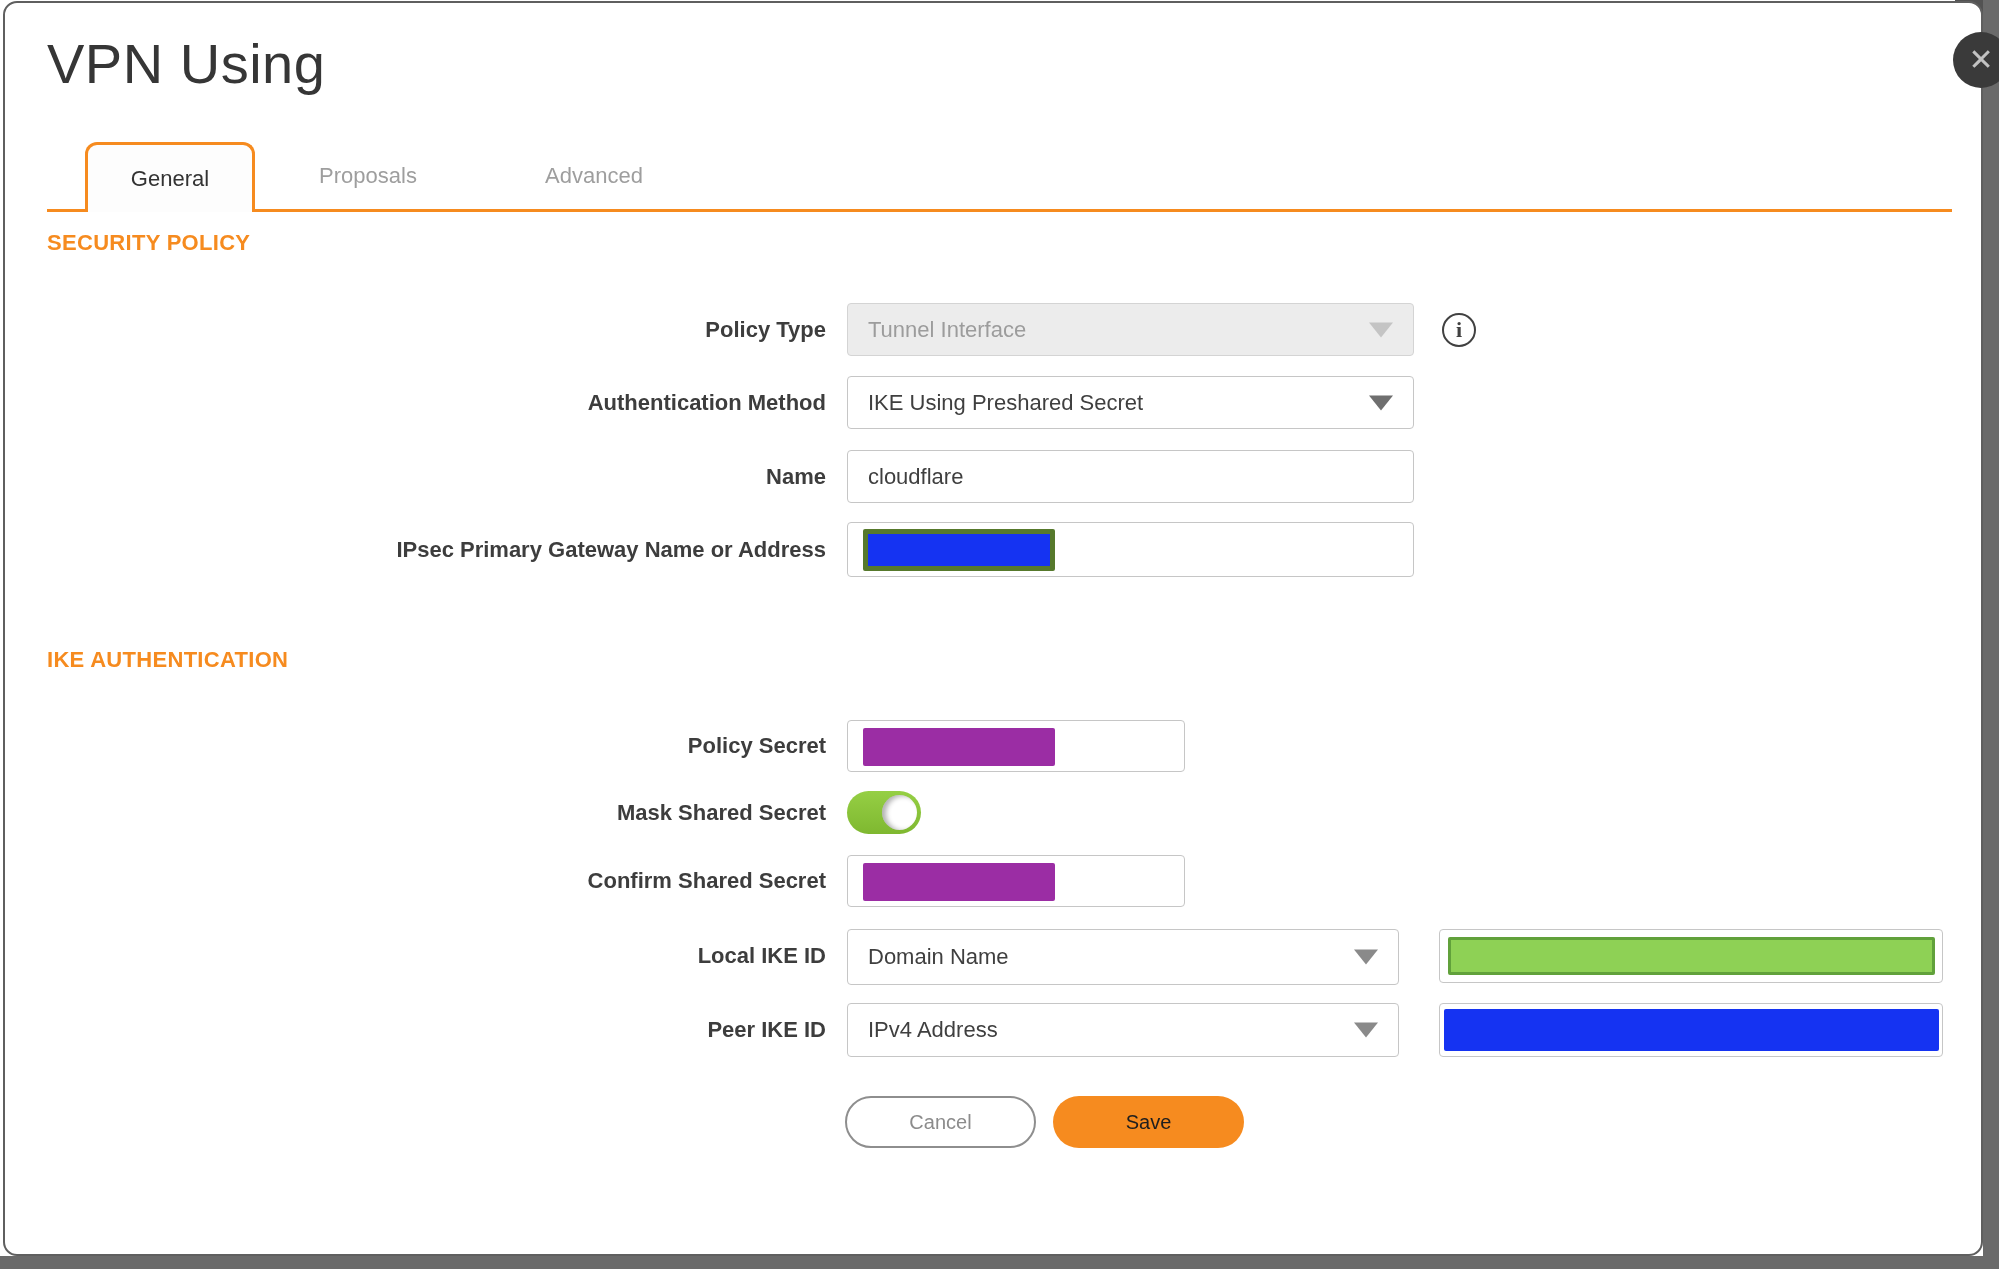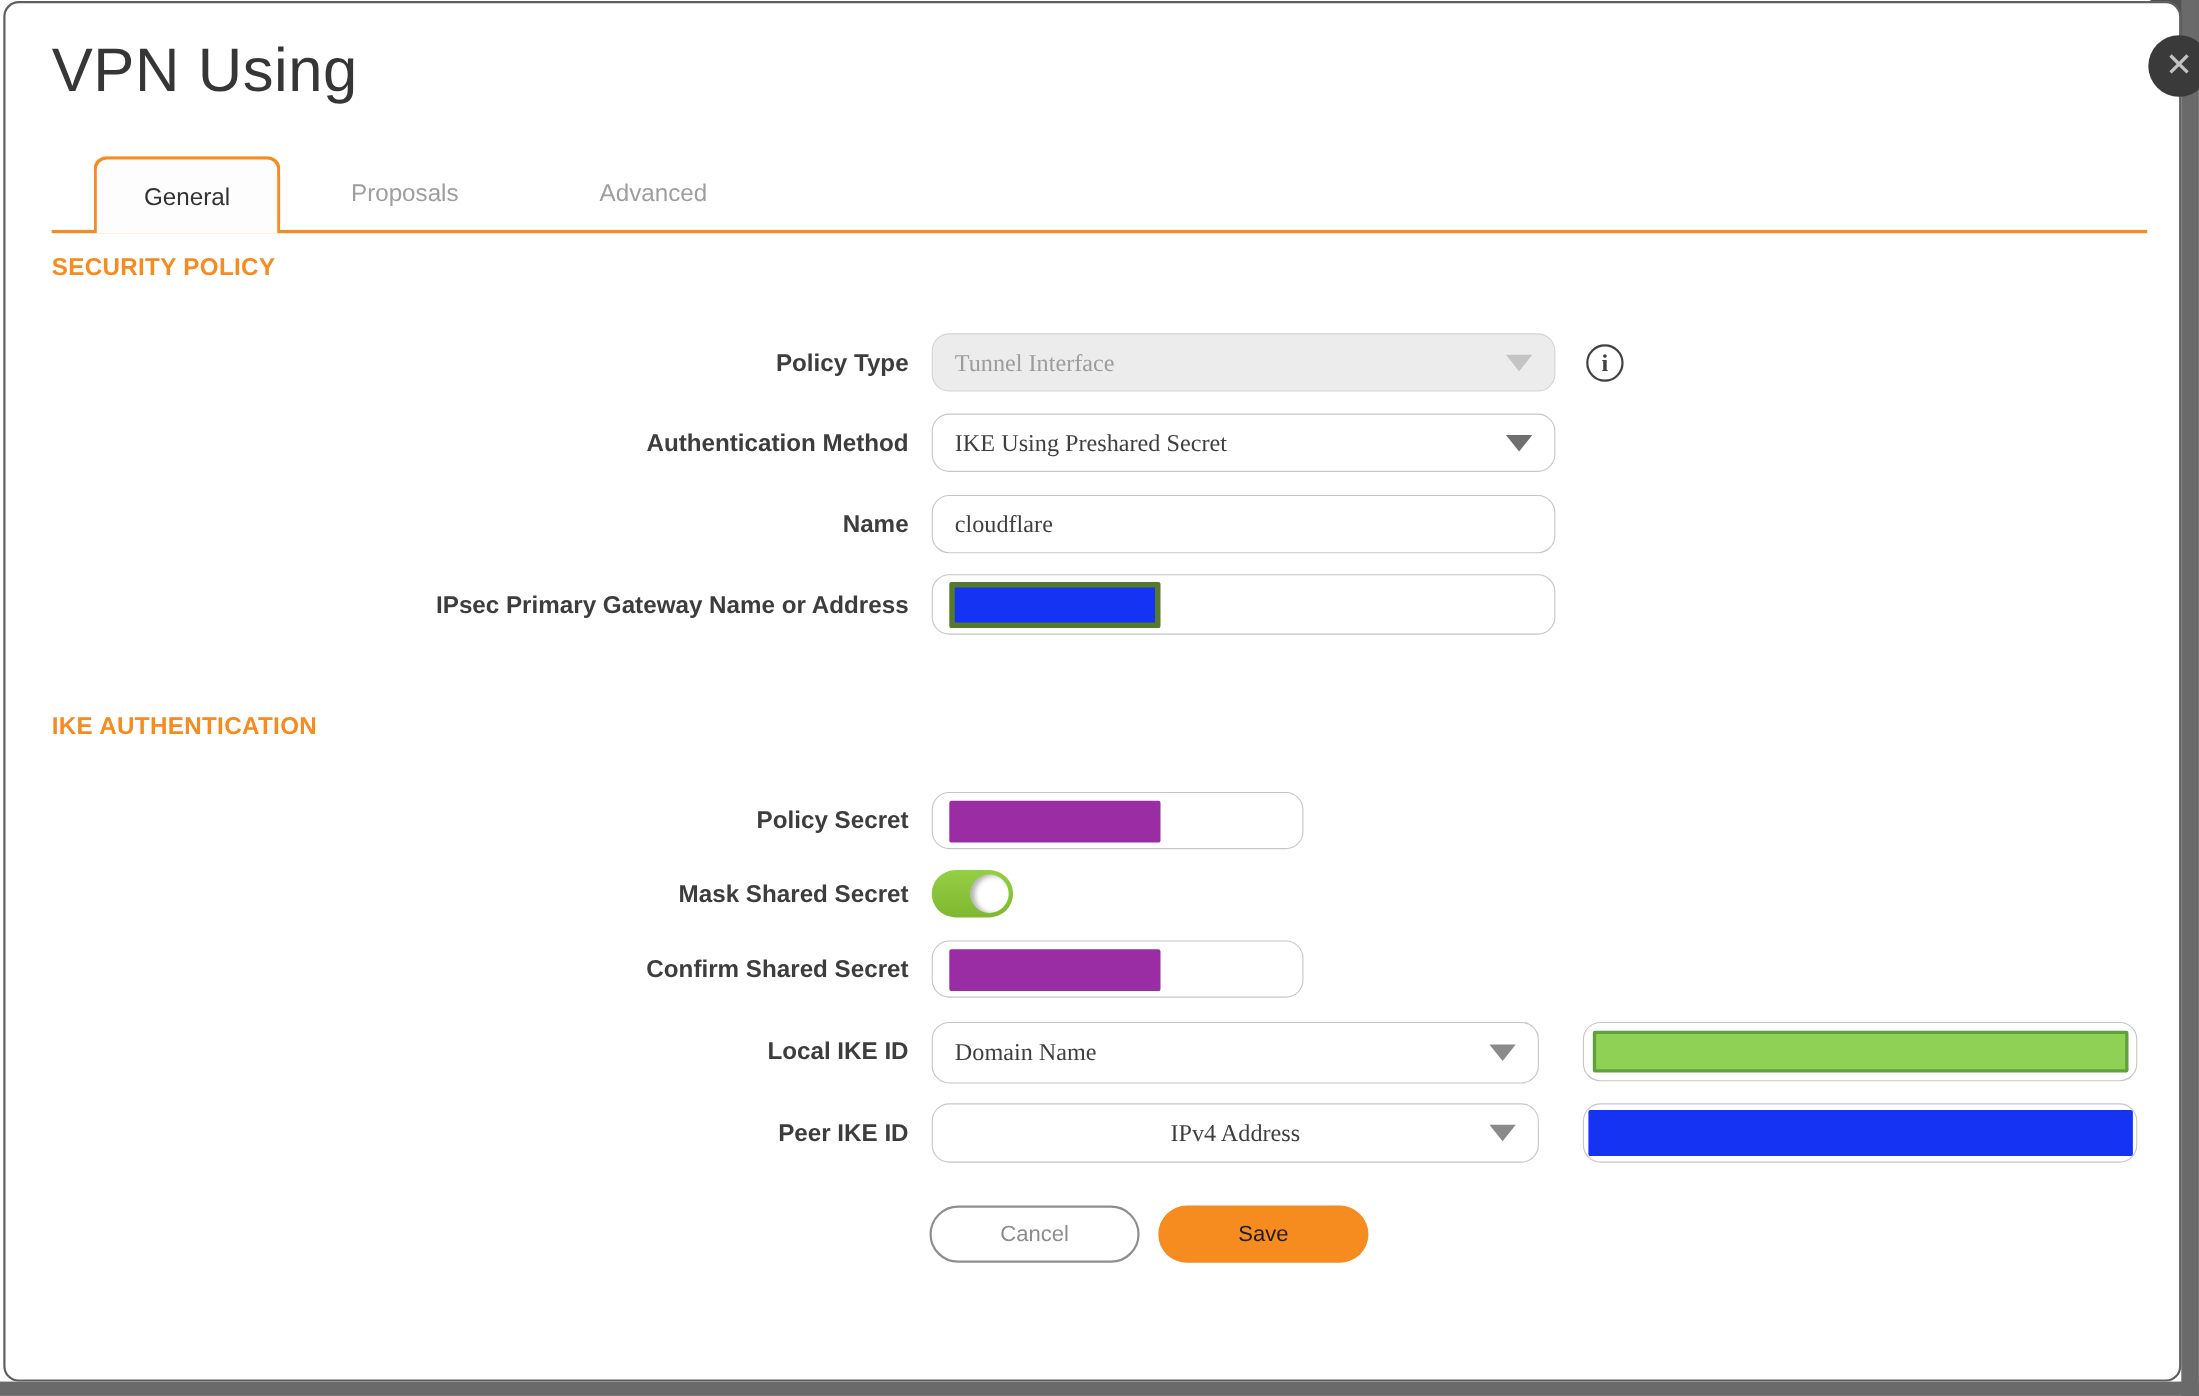--- a/index.html
+++ b/index.html
@@ -33,22 +33,22 @@
   .section-heading { position:absolute; left:42px; font-size:22px; font-weight:700;
     color:#f68b1f; letter-spacing:0.3px; }
   .heading-security { top:227px; }
   .heading-ike { top:644px; }
 
   
   .row { position:absolute; left:0; width:1980px; }
   .row-label { position:absolute; left:16px; width:805px; text-align:right;
     font-size:22px; font-weight:700; color:#3d3d3d; }
   .field { position:absolute; left:842px; height:53px; background:#ffffff;
-    border:1px solid #c6c6c6; border-radius:16px; font-size:22px; color:#3f3f3f;
-    display:flex; align-items:center; padding:16px 20px; cursor:text;font-family:Liberation Serif, serif; }
+    border:1px solid #c6c6c6; border-radius:4px; font-size:22px; color:#3f3f3f;
+    display:flex; align-items:center; padding:16px 20px; cursor:text; }
   .field.w-main { width:567px; }
   .field.w-secret { width:338px; }
   .field.w-select { width:552px; cursor:pointer; }
   .field.right-input { left:1434px; width:504px; }
   .field.disabled { background:#ececec; border-color:#d4d4d4; color:#9c9c9c; cursor:default; }
 
   .chevron { position:absolute; right:20px; top:50%; transform:translateY(-50%);
     width:0; height:0; border-left:12px solid transparent; border-right:12px solid transparent;
     border-top:15px solid #6f6f6f; }
   .chevron.light { border-top-color:#c4c4c4; }
@@ -159,21 +159,21 @@
       <span>Domain Name</span>
       <span class="chevron mid"></span>
     </div>
     <div class="field right-input" style="height:54px;">
       <span class="redact green"></span>
     </div>
   </div>
 
   <div class="row" style="top:1000px;">
     <div class="row-label" style="line-height:54px;">Peer IKE ID</div>
-    <div class="field w-select" style="height:54px;justify-content:center;">
+    <div class="field w-select" style="height:54px;">
       <span>IPv4 Address</span>
       <span class="chevron mid"></span>
     </div>
     <div class="field right-input" style="height:54px;">
       <span class="redact blue-full"></span>
     </div>
   </div>
 
   <div class="row" style="top:1093px;">
     <button class="btn btn-cancel">Cancel</button>

